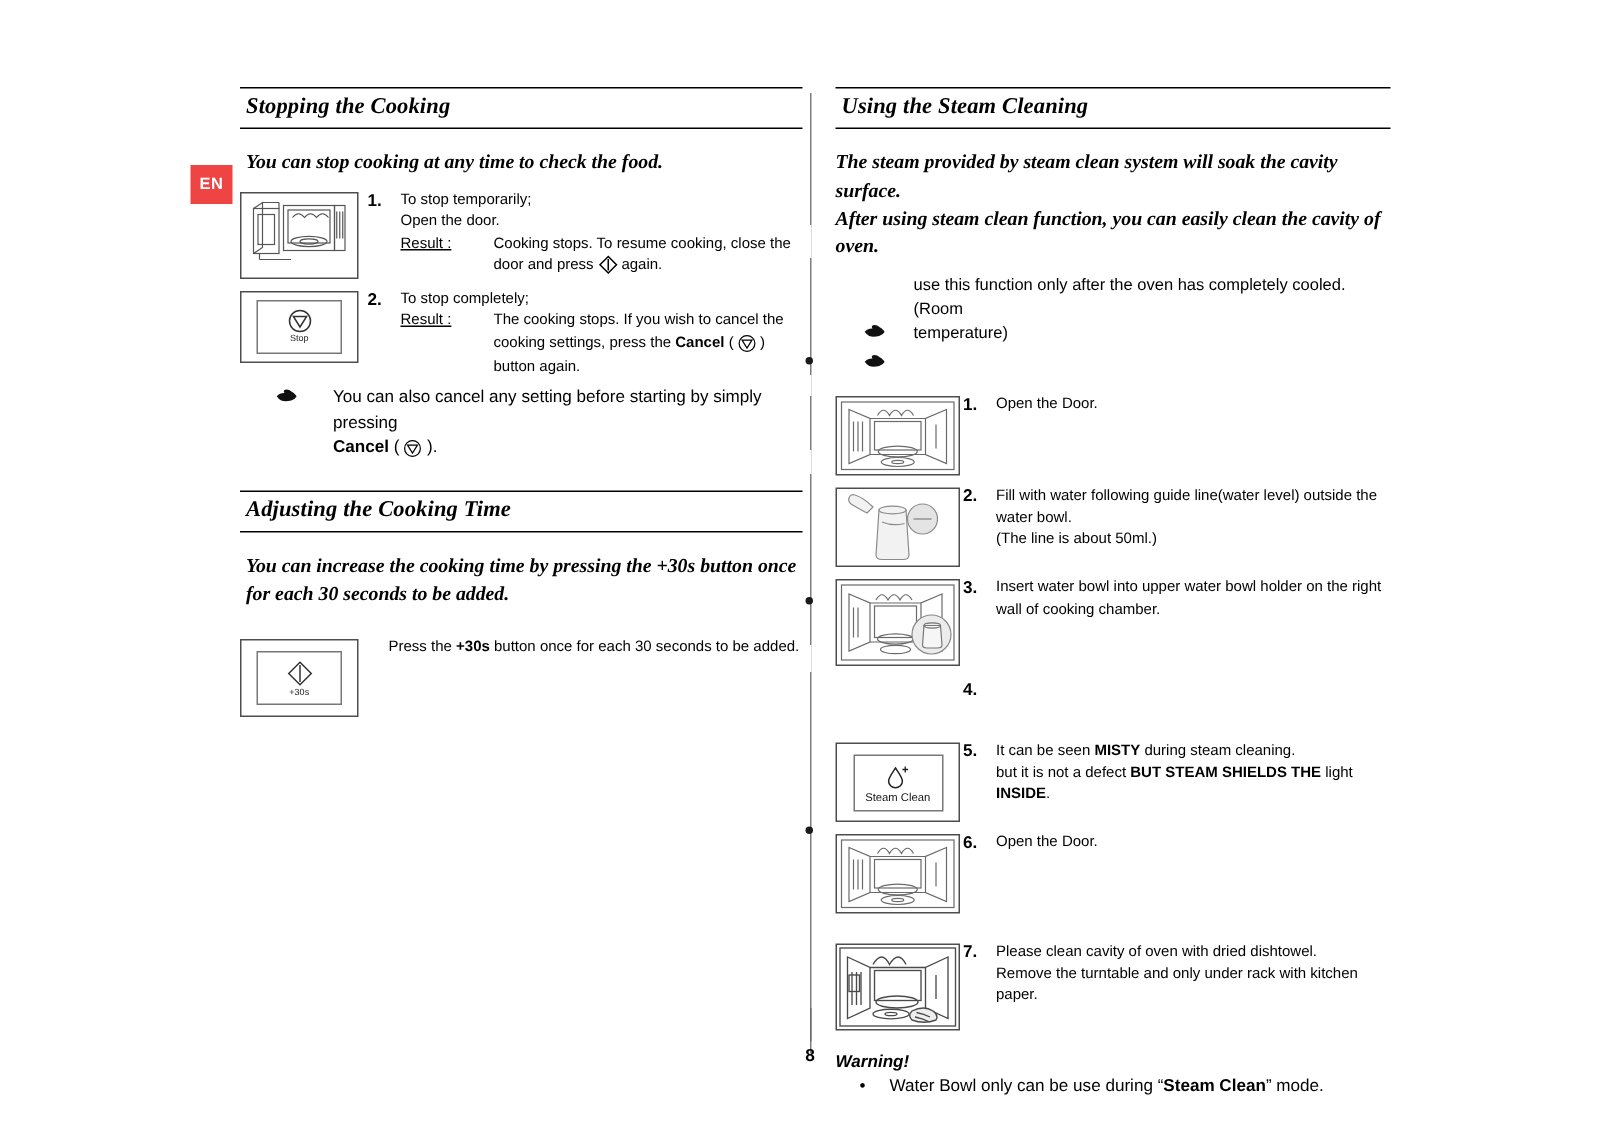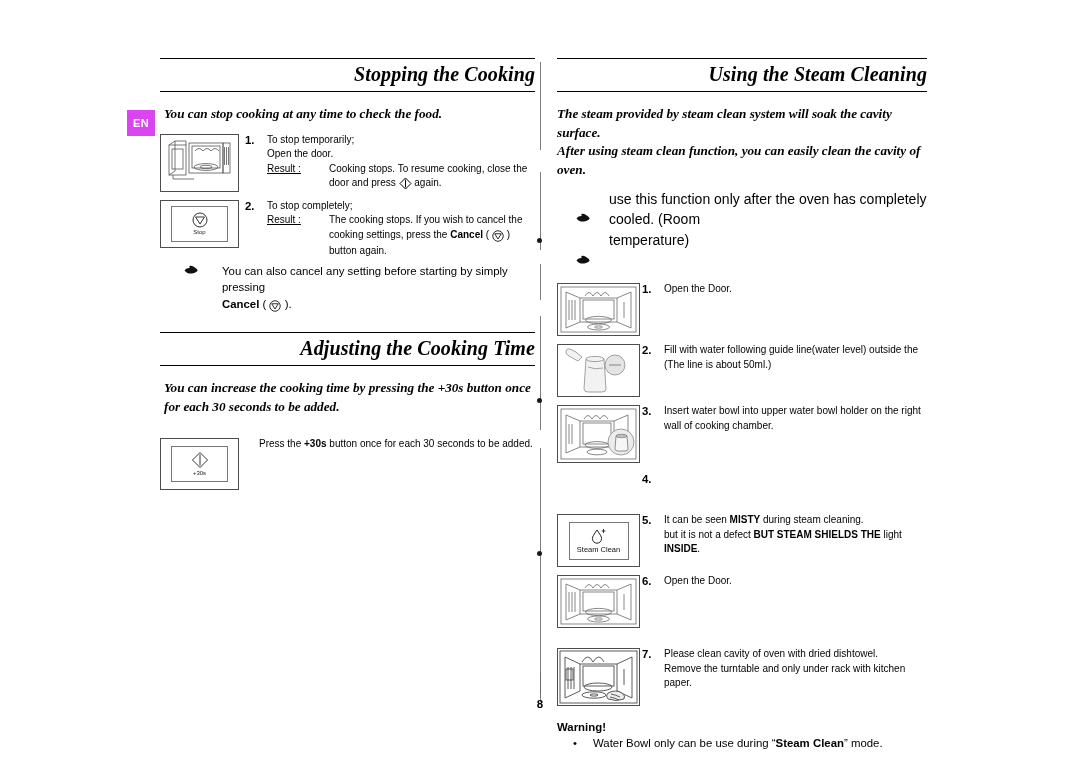--- a/index.html
+++ b/index.html
@@ -27,40 +27,39 @@
     background:#1a1a1a;
   }
   .div-gap{
     position:absolute;left:540px;width:1px;background:#ffffff;
   }
 
   
   .en-tab{
     position:absolute;left:127px;top:110px;
     width:28px;height:26px;
-    background:#d946ef;color:#fff;
+    background:#ef4444;color:#fff;
     font-size:11px;font-weight:bold;
     display:flex;align-items:center;justify-content:center;
     letter-spacing:.3px;
   }
 
   
   .section-head{
     border-top:1.6px solid #000;
     border-bottom:1.6px solid #000;
     padding:4px 0 5px 4px;
     margin-bottom:13px;
   }
   .section-head .title{
     font-family:"Liberation Serif", serif;
     font-style:italic;font-weight:bold;
-    font-size:20px;
+    font-size:15px;
     line-height:1.15;
     letter-spacing:.1px;
-    text-align:right;
   }
 
   .intro{
     font-family:"Liberation Serif", serif;
     font-style:italic;font-weight:bold;
     font-size:13.2px;
     line-height:1.42;
     margin:0 0 9px 4px;
   }
   .step{
@@ -99,22 +98,22 @@
   }
   .note .hand{
     width:62px;min-width:62px;
     text-align:center;
     font-size:12px;
     padding-top:0px;
   }
   .note .notebody{flex:1;}
 
   .note-r{
-    display:flex;align-items:center;
-    font-size:14px;line-height:1.45;
+    display:flex;align-items:flex-end;
+    font-size:11px;line-height:1.45;
     margin:3px 0 0 0;
   }
   .note-r .hand{
     width:52px;min-width:52px;
     text-align:center;font-size:12px;
   }
 
   
   .frame{
     border:1px solid #4d4d4d;
@@ -138,21 +137,21 @@
   .btnlabel{font-size:6px;line-height:1;color:#222;}
   .btnlabel-steam{font-size:7.5px;line-height:1;color:#111;}
 
   
   .glyph{
     display:inline-block;
     vertical-align:-2px;
   }
 
   
-  .warnhead{font-size:11.4px;font-weight:bold;margin:10px 0 2px 0;}
+  .warnhead{font-size:11.4px;font-weight:bold;margin:10px 0 2px 0;font-style:italic;}
   .warnitem{
     display:flex;font-size:11.4px;line-height:1.45;
   }
   .warnitem .bullet{width:36px;min-width:36px;text-align:center;}
 
   
   .pagenum{
     position:absolute;left:0;right:0;top:698px;
     text-align:center;font-size:11.5px;font-weight:bold;
   }
@@ -382,20 +381,21 @@
               <path d="M30 22 q7 3 15 1" fill="none"></path>
               <circle cx="57" cy="20" r="10" fill="#e4e4e4"></circle>
               <line x1="51" y1="20" x2="63" y2="20" stroke="#6a6a6a"></line>
             </g>
           </svg>
         </div>
       </div>
       <div class="numcell">2.</div>
       <div class="bodycell">
         <div>Fill with water following guide line(water level) outside the</div>
+        <div>water bowl.</div>
         <div>(The line is about 50ml.)</div>
       </div>
     </div>
 
     <div class="step" style="margin-top:2px;">
       <div class="thumbcell">
         <div class="frame frame-rtall">
           <svg width="81" height="56" viewBox="0 0 81 56">
             <g stroke="#6a6a6a" fill="none" stroke-width="0.8">
               <rect x="3" y="3" width="75" height="50"></rect>

